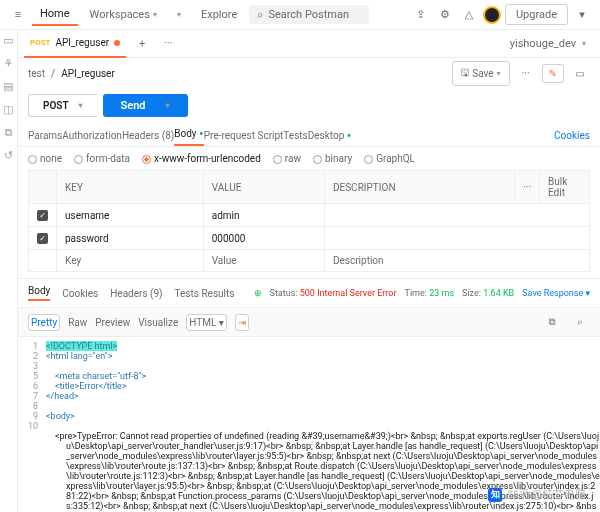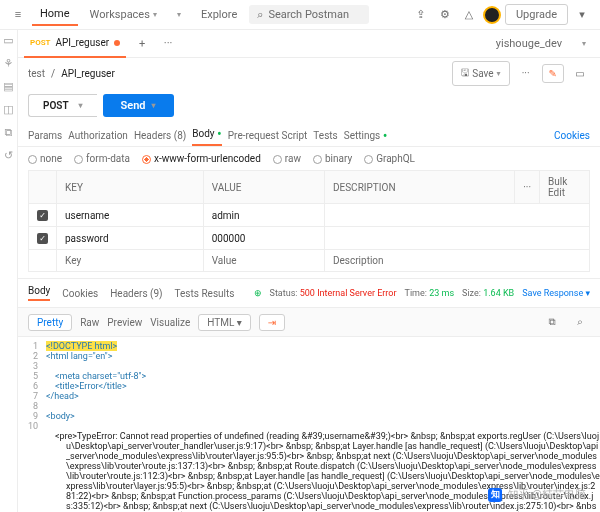--- a/index.html
+++ b/index.html
@@ -10,55 +10,55 @@
 .chev{font-size:8px;color:#999}
 .search-box{display:flex;align-items:center;background:#f2f2f2;border-radius:3px;padding:3px 8px;gap:5px;color:#6b6b6b;flex:0 0 120px}
 .spacer{flex:1}
 .icbtn{width:20px;height:20px;display:flex;align-items:center;justify-content:center;color:#6b6b6b;cursor:pointer}
 .avatar{width:18px;height:18px;border-radius:50%;background:#212121;border:2px solid #ffb400}
 .upgrade{border:1px solid #d0d0d0;padding:3px 10px;border-radius:3px;color:#6b6b6b}
 .tabbar{display:flex;align-items:center;height:28px;border-bottom:1px solid #ededed;padding:0 6px;gap:6px}
 .tab{display:flex;align-items:center;gap:5px;padding:0 6px;border-bottom:2px solid #ff6c37;height:28px;font-size:10px}
 .post-tag{color:#ffb400;font-size:8px;font-weight:600}
 .dot{width:6px;height:6px;border-radius:50%;background:#ff6c37}
-.envsel{margin-left:auto;display:flex;align-items:center;gap:20px;color:#6b6b6b;padding:0 8px}
+.envsel{margin-left:auto;display:flex;align-items:center;gap:6px;color:#6b6b6b;padding:0 8px}
 .left-rail{position:absolute;left:0;top:30px;width:18px;height:482px;border-right:1px solid #ededed;display:flex;flex-direction:column;align-items:center;padding-top:4px;gap:10px;color:#a0a0a0}
 .content{margin-left:18px}
 .crumbs{display:flex;align-items:center;height:30px;padding:0 10px;gap:6px;color:#6b6b6b;font-size:10px}
 .crumbs .r{margin-left:auto;display:flex;gap:6px;align-items:center}
 .save-btn{display:flex;align-items:center;gap:3px;border:1px solid #d0d0d0;border-radius:3px;padding:3px 8px}
 .pencil{border:1px solid #d0d0d0;border-radius:3px;padding:3px 6px;color:#ff6c37}
 .urlrow{display:flex;padding:6px 10px;gap:0}
 .method{border:1px solid #d0d0d0;border-right:none;border-radius:3px 0 0 3px;padding:5px 14px;display:flex;align-items:center;gap:10px;font-weight:600;font-size:10px}
 .url{flex:1;border:1px solid #d0d0d0;padding:5px 8px;color:#505050;font-size:10px}
-.send{background:#097bed;color:#fff;border-radius:3px;padding:5px 18px;margin-left:6px;font-weight:600;display:flex;align-items:center;gap:6px}
-.reqtabs{display:flex;padding:0 10px;gap:6px;border-bottom:1px solid #ededed;height:24px;align-items:end;font-size:10px;color:#6b6b6b}
+.send{background:#097bed;color:#fff;border-radius:3px;padding:5px 18px;margin-left:6px;font-weight:600;display:flex;align-items:center;gap:20px}
+.reqtabs{display:flex;padding:0 10px;gap:0;border-bottom:1px solid #ededed;height:24px;align-items:end;font-size:10px;color:#6b6b6b}
 .reqtabs span{padding-bottom:5px}
 .reqtabs .act{color:#212121;border-bottom:2px solid #ff6c37}
 .gd{color:#0cbb52;font-size:14px;line-height:7px;vertical-align:middle}
 .cookies{margin-left:auto;color:#097bed}
 .bodytype{display:flex;padding:6px 10px;gap:12px;font-size:10px;color:#6b6b6b;align-items:center}
 .rad{width:9px;height:9px;border-radius:50%;border:1px solid #a0a0a0;display:inline-block;margin-right:3px;vertical-align:middle}
 .rad.on{border-color:#ff6c37;background:radial-gradient(circle,#ff6c37 40%,transparent 45%)}
 .ptable{width:calc(100% - 20px);margin:0 10px;border:1px solid #ededed;border-collapse:collapse;font-size:10px}
 .ptable th,.ptable td{border:1px solid #ededed;padding:5px 8px;text-align:left;color:#6b6b6b}
 .ptable th{background:#fafafa;font-weight:400}
 .chk{width:11px;height:11px;background:#505050;border-radius:2px;display:inline-flex;align-items:center;justify-content:center;color:#fff;font-size:8px}
 .resp-hdr{display:flex;padding:6px 10px;gap:12px;font-size:10px;color:#6b6b6b;border-top:1px solid #ededed;margin-top:6px;align-items:center}
 .resp-hdr .act{color:#212121;border-bottom:2px solid #ff6c37;padding-bottom:3px}
 .status{margin-left:auto;display:flex;gap:8px;align-items:center;font-size:9px}
 .red{color:#eb2013}
 .grn{color:#0cbb52}
 .link{color:#097bed}
 .viewbar{display:flex;padding:4px 10px;gap:8px;font-size:10px;color:#6b6b6b;align-items:center;background:#fafafa;border-top:1px solid #ededed;border-bottom:1px solid #ededed}
-.viewbar .pill{background:#fff;border:1px solid #d0d0d0;border-radius:3px;padding:2px 8px}
+.viewbar .pill{background:#fff;border:1px solid #d0d0d0;border-radius:3px;padding:2px 2px}
 .code{font-family:Consolas,Menlo,monospace;font-size:9px;padding:4px 0;overflow:auto;height:190px}
 .code .ln{color:#a0a0a0;display:inline-block;width:28px;text-align:right;padding-right:8px;user-select:none}
 .code .row{white-space:pre;padding:0 10px 0 0}
-.tag{color:#2a7ab0}.doct{background:#fde047}
+.tag{color:#2a7ab0}.doct{background:#5eead4}
 .wrap{white-space:pre-wrap;word-break:break-all;padding-left:48px;text-indent:-20px;display:block;color:#212121}
 .wm{position:absolute;right:14px;bottom:10px;color:#b0b0b0;font-size:11px;display:flex;gap:5px;align-items:center}
 .wm .z{background:#0a66ff;color:#fff;width:14px;height:14px;border-radius:3px;display:flex;align-items:center;justify-content:center;font-weight:bold;font-size:9px}
 </style>
 </head>
 <body>
 
 <div class="left-rail">
   <span>▭</span>
   <span>⚘</span>
@@ -129,21 +129,21 @@
       </div>
 </div>
 
 <div class="reqtabs">
   <span>Params</span>
   <span>Authorization</span>
   <span>Headers (8)</span>
   <span class="act"><span>Body</span> <span class="gd">•</span></span>
   <span>Pre-request Script</span>
   <span>Tests</span>
-  <span><span>Settings</span> <span class="gd">•</span></span>
+  <span><span>Desktop</span> <span class="gd">•</span></span>
   <span class="cookies">Cookies</span>
 </div>
 
 <div class="bodytype">
   <span><i class="rad"></i><span>none</span></span>
   <span><i class="rad"></i><span>form-data</span></span>
   <span style="color:#212121"><i class="rad on"></i><span>x-www-form-urlencoded</span></span>
   <span><i class="rad"></i><span>raw</span></span>
   <span><i class="rad"></i><span>binary</span></span>
   <span><i class="rad"></i><span>GraphQL</span></span>

